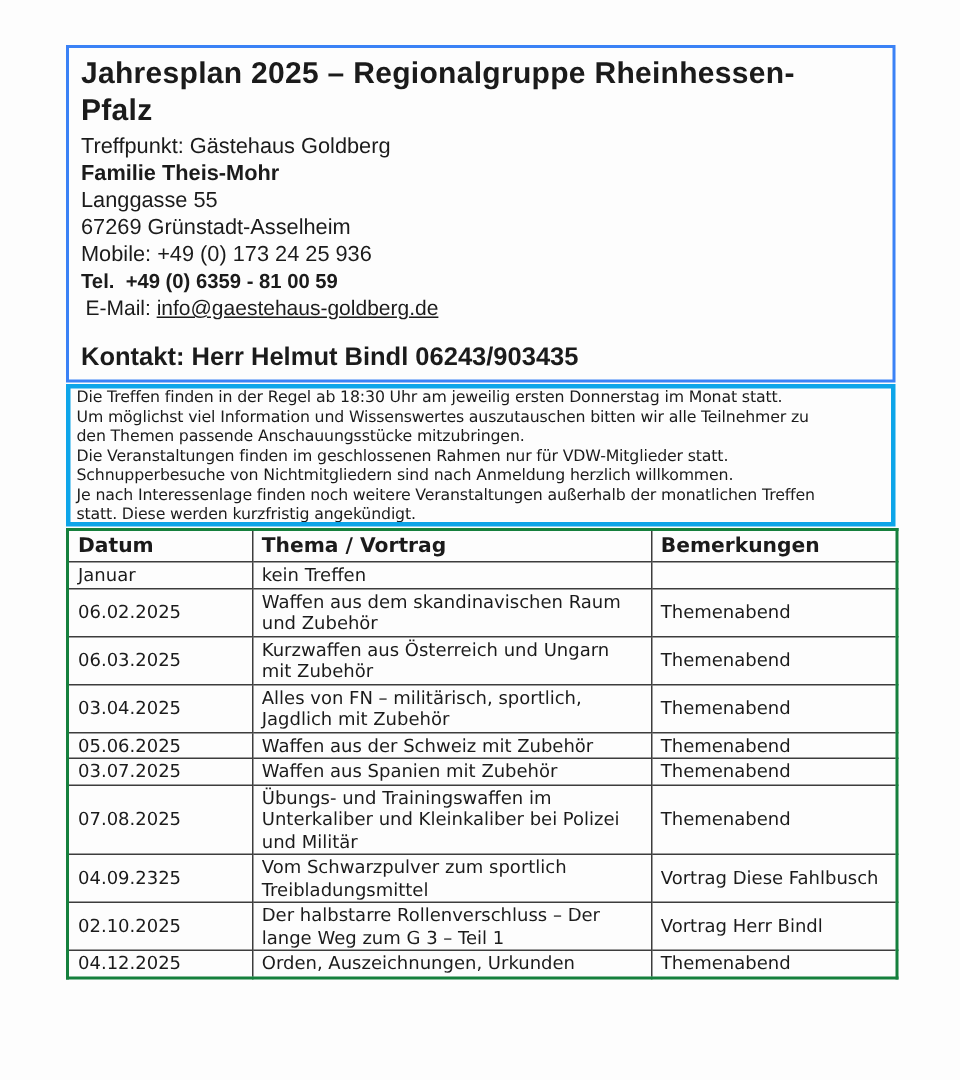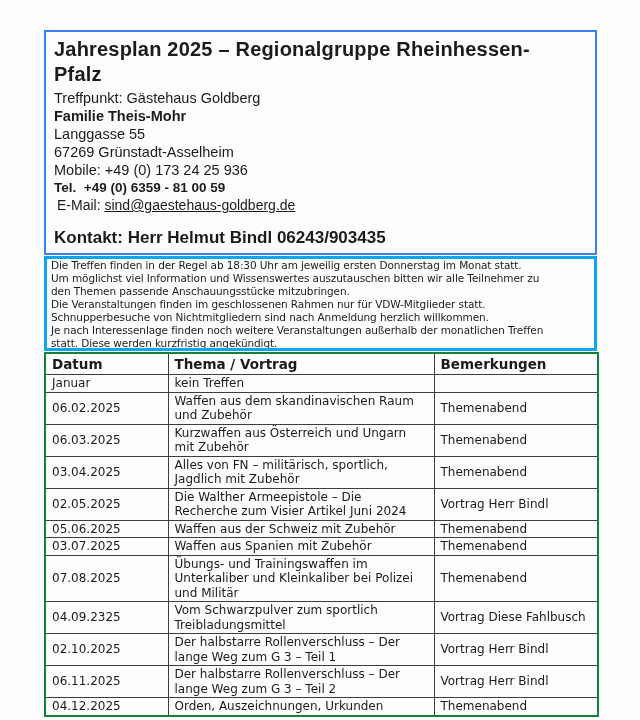--- a/index.html
+++ b/index.html
@@ -78,21 +78,21 @@
 <div class="page">
 
   <div class="header-box">
     <div class="doc-title">Jahresplan 2025 – Regionalgruppe Rheinhessen-Pfalz</div>
     <div class="contact-line">Treffpunkt: Gästehaus Goldberg</div>
     <div class="contact-line bold">Familie Theis-Mohr</div>
     <div class="contact-line">Langgasse 55</div>
     <div class="contact-line">67269 Grünstadt-Asselheim</div>
     <div class="contact-line">Mobile: +49 (0) 173 24 25 936</div>
     <div class="tel-line">Tel.  +49 (0) 6359 - 81 00 59</div>
-    <div class="email-line"><span>E-Mail: </span><a href="#" class="email-link">sind@gaestehaus-goldberg.de</a></div>
+    <div class="email-line"><span>E-Mail: </span><a href="#" class="email-link">info@gaestehaus-goldberg.de</a></div>
     <div class="kontakt-line">Kontakt: Herr Helmut Bindl 06243/903435</div>
   </div>
 
   <div class="notes-box">
       <div class="note-line">Die Treffen finden in der Regel ab 18:30 Uhr am jeweilig ersten Donnerstag im Monat statt.</div>
       <div class="note-line">Um möglichst viel Information und Wissenswertes auszutauschen bitten wir alle Teilnehmer zu
 den Themen passende Anschauungsstücke mitzubringen.</div>
       <div class="note-line">Die Veranstaltungen finden im geschlossenen Rahmen nur für VDW-Mitglieder statt.</div>
       <div class="note-line">Schnupperbesuche von Nichtmitgliedern sind nach Anmeldung herzlich willkommen.</div>
       <div class="note-line">Je nach Interessenlage finden noch weitere Veranstaltungen außerhalb der monatlichen Treffen
@@ -130,26 +130,20 @@
 mit Zubehör</td>
           <td class="col-remark">Themenabend</td>
         </tr>
         <tr>
           <td class="col-date">03.04.2025</td>
           <td class="col-topic">Alles von FN – militärisch, sportlich,
 Jagdlich mit Zubehör</td>
           <td class="col-remark">Themenabend</td>
         </tr>
         <tr>
-          <td class="col-date">02.05.2025</td>
-          <td class="col-topic">Die Walther Armeepistole – Die
-Recherche zum Visier Artikel Juni 2024</td>
-          <td class="col-remark">Vortrag Herr Bindl</td>
-        </tr>
-        <tr>
           <td class="col-date">05.06.2025</td>
           <td class="col-topic">Waffen aus der Schweiz mit Zubehör</td>
           <td class="col-remark">Themenabend</td>
         </tr>
         <tr>
           <td class="col-date">03.07.2025</td>
           <td class="col-topic">Waffen aus Spanien mit Zubehör</td>
           <td class="col-remark">Themenabend</td>
         </tr>
         <tr>
@@ -165,26 +159,20 @@
 Treibladungsmittel</td>
           <td class="col-remark">Vortrag Diese Fahlbusch</td>
         </tr>
         <tr>
           <td class="col-date">02.10.2025</td>
           <td class="col-topic">Der halbstarre Rollenverschluss – Der
 lange Weg zum G 3 – Teil 1</td>
           <td class="col-remark vtop">Vortrag Herr Bindl</td>
         </tr>
         <tr>
-          <td class="col-date">06.11.2025</td>
-          <td class="col-topic">Der halbstarre Rollenverschluss – Der
-lange Weg zum G 3 – Teil 2</td>
-          <td class="col-remark vtop">Vortrag Herr Bindl</td>
-        </tr>
-        <tr>
           <td class="col-date">04.12.2025</td>
           <td class="col-topic">Orden, Auszeichnungen, Urkunden</td>
           <td class="col-remark">Themenabend</td>
         </tr>
       </tbody>
   </table>
 
 </div>
 
 </body></html>

